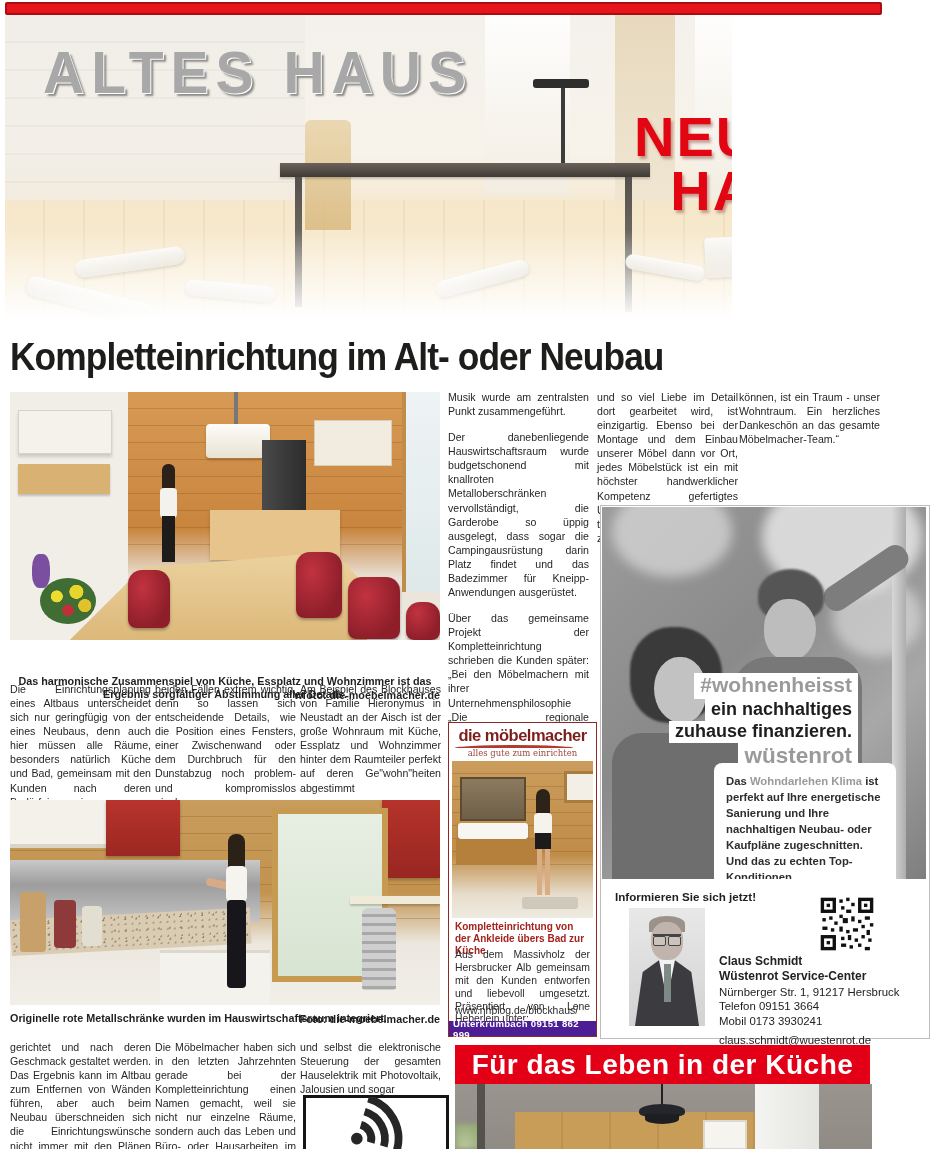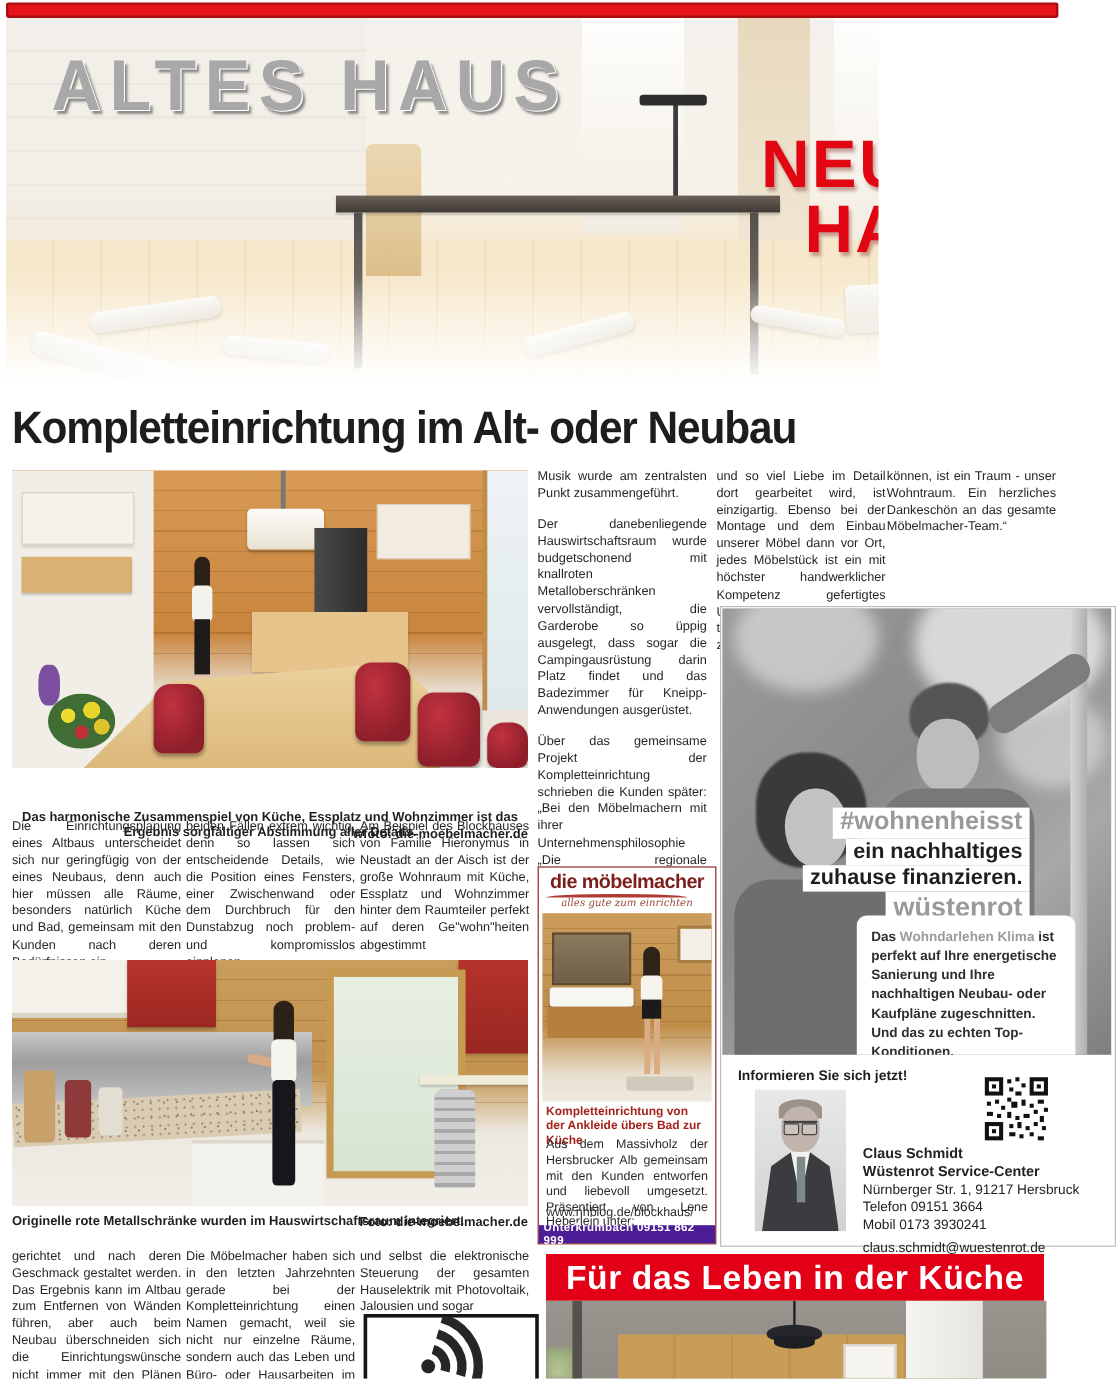--- a/index.html
+++ b/index.html
@@ -77,21 +77,21 @@
   .caption{font-size:10.8px;font-weight:bold;color:#1f1f1f;line-height:1.25;}
   .credit{position:absolute;right:0;bottom:0;font-weight:bold;}
   .col{width:141px;font-size:10.6px;line-height:1.33;text-align:justify;color:#262626;}
   .col p{margin:0 0 12px 0;}
   .proj-note{font-weight:bold;font-style:italic;}
 
   
   #mm-box{left:448px;top:722px;width:147px;height:313px;border:1px solid #8e2a25;background:#ffffff;}
   #mm-logo{position:absolute;left:4px;top:3px;width:139px;text-align:center;font-size:16.5px;font-weight:800;color:#7c1f1c;letter-spacing:-.5px;}
   #mm-underline{position:absolute;left:6px;top:22px;width:118px;height:3px;background:#b03a30;border-radius:50%/100% 100% 0 0;}
-  #mm-tagline{position:absolute;left:4px;top:25px;width:139px;text-align:center;font-size:8.5px;font-style:italic;color:#9c4a40;font-family:"DejaVu Serif",serif;}
+  #mm-tagline{position:absolute;left:4px;top:25px;width:139px;text-align:center;font-size:8.5px;color:#9c4a40;font-family:"DejaVu Serif",serif;}
   #mm-photo{position:absolute;left:3px;top:38px;width:141px;height:157px;overflow:hidden;background:linear-gradient(180deg,#cb9c5c 0%,#c08d48 60%,#e7ddcc 85%,#efeae0 100%);}
   #mm-planks{position:absolute;left:0;top:0;width:100%;height:70%;background:repeating-linear-gradient(180deg,rgba(0,0,0,0) 0 12px,rgba(110,60,15,.22) 12px 13px);}
   #mm-mirror{position:absolute;left:8px;top:16px;width:62px;height:40px;background:linear-gradient(180deg,#8c7a5e,#6e5f49);border:2px solid #5d4a33;}
   #mm-windowr{position:absolute;left:112px;top:10px;width:26px;height:26px;background:#f3efe6;border:3px solid #a97c3f;}
   #mm-sink{position:absolute;left:6px;top:62px;width:70px;height:16px;background:#f7f6f2;border-radius:3px;box-shadow:0 2px 2px rgba(0,0,0,.25);}
   #mm-vanity{position:absolute;left:4px;top:78px;width:86px;height:26px;background:#b5803c;}
   #mm-whair{position:absolute;left:84px;top:28px;width:14px;height:34px;background:#2d2319;border-radius:7px;}
   #mm-wtop{position:absolute;left:82px;top:52px;width:18px;height:22px;background:#f5f3ec;border-radius:4px;}
   #mm-wshorts{position:absolute;left:83px;top:72px;width:16px;height:16px;background:#1c1a1a;}
   #mm-wlegs{position:absolute;left:85px;top:88px;width:5px;height:46px;background:#d9ac84;}

